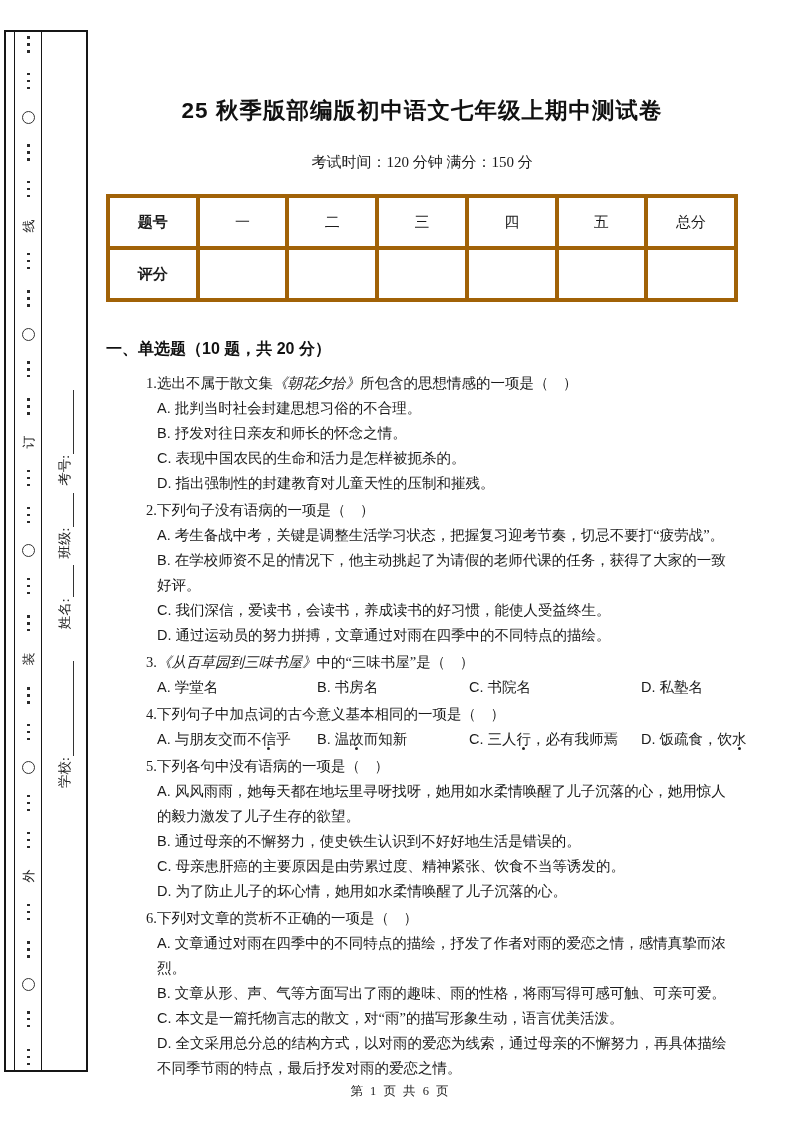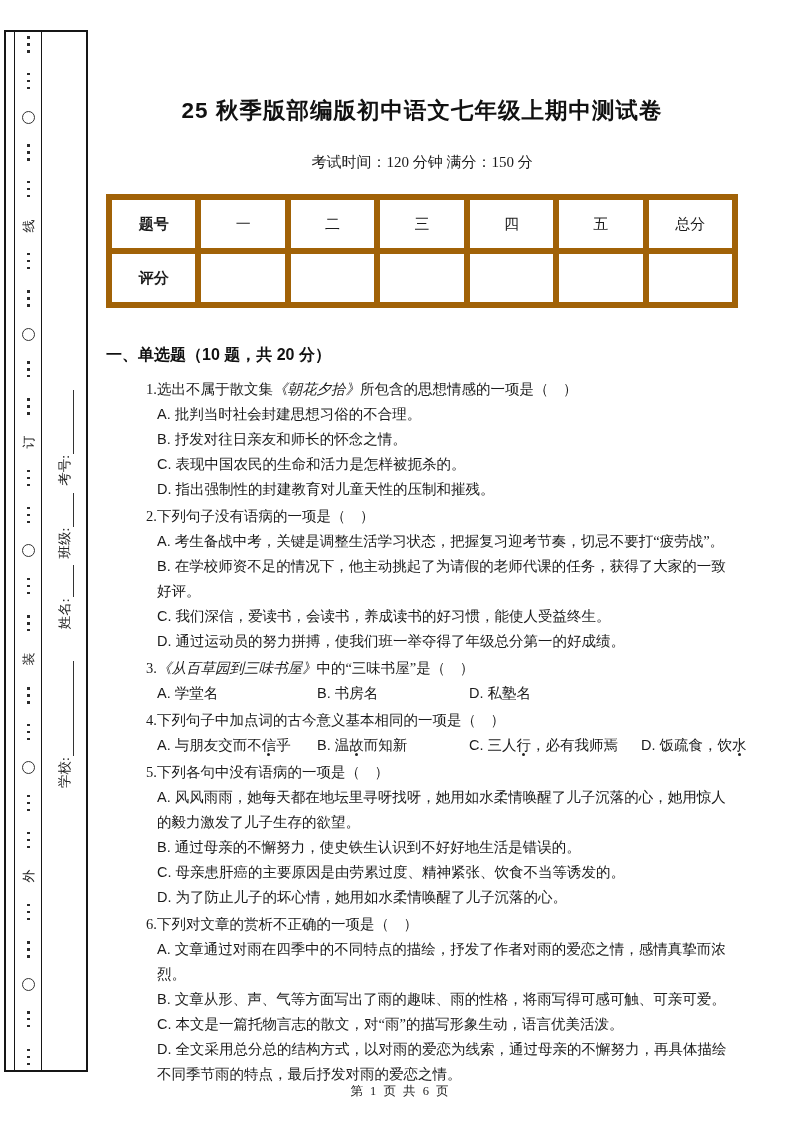--- a/index.html
+++ b/index.html
@@ -28,21 +28,21 @@
   .info-item:nth-child(3) .uline{width:34px;}
   .info-item:nth-child(4) .uline{width:64px;}
 
   
   .content{position:absolute;left:106px;top:0;width:632px;}
   .title{margin:96px 0 0 0;text-align:center;font-family:"Liberation Sans","DejaVu Sans",sans-serif;
          font-weight:bold;font-size:22.5px;line-height:30px;letter-spacing:1px;color:#111;}
   .subtitle{margin-top:26px;text-align:center;font-size:15px;line-height:20px;color:#1b1b1b;}
 
   table.score{margin-top:22px;width:100%;border-collapse:collapse;table-layout:fixed;}
-  table.score td{border:6px solid #a16207;height:46px;text-align:center;vertical-align:middle;
+  table.score td{border:4px solid #a16207;height:46px;text-align:center;vertical-align:middle;
                  font-size:15px;color:#1b1b1b;}
   table.score td.t-label{font-family:"Liberation Sans","DejaVu Sans",sans-serif;font-weight:bold;font-size:15px;}
 
   .section{margin-top:36px;font-family:"Liberation Sans","DejaVu Sans",sans-serif;
            font-weight:bold;font-size:16px;line-height:22px;color:#111;}
 
   .questions{margin-top:11px;font-size:14.5px;line-height:25px;color:#1b1b1b;}
   .q-block{margin-bottom:2px;margin-left:40px;}
   .q-stem{padding-left:0;}
   .q-opt{padding-left:11px;box-sizing:border-box;}
@@ -156,28 +156,29 @@
             <div class="q-opt"><span class="opt-letter">C. </span><span>表现中国农民的生命和活力是怎样被扼杀的。</span></div>
             <div class="q-opt"><span class="opt-letter">D. </span><span>指出强制性的封建教育对儿童天性的压制和摧残。</span></div>
           </div>
         </div>
         <div class="q-block">
           <div class="q-stem"><span>2.下列句子没有语病的一项是（　）</span></div>
           <div>
             <div class="q-opt"><span class="opt-letter">A. </span><span>考生备战中考，关键是调整生活学习状态，把握复习迎考节奏，切忌不要打“疲劳战”。</span></div>
             <div class="q-opt"><span class="opt-letter">B. </span><span>在学校师资不足的情况下，他主动挑起了为请假的老师代课的任务，获得了大家的一致好评。</span></div>
             <div class="q-opt"><span class="opt-letter">C. </span><span>我们深信，爱读书，会读书，养成读书的好习惯，能使人受益终生。</span></div>
-            <div class="q-opt"><span class="opt-letter">D. </span><span>通过运动员的努力拼搏，使我们班一举夺得了年级总分第一的好成绩。</span></div>
+            <div class="q-opt"><span class="opt-letter">D. </span><span>通过运动员的努力拼搏，文章通过对雨在四季中的不同特点的描绘。</span></div>
           </div>
         </div>
         <div class="q-block">
           <div class="q-stem"><span>3.</span><span class="bk">《从百草园到三味书屋》</span><span>中的“三味书屋”是（　）</span></div>
           <div class="q-optrow">
             <div class="q-opt"><span class="opt-letter">A. </span><span>学堂名</span></div>
             <div class="q-opt"><span class="opt-letter">B. </span><span>书房名</span></div>
+            <div class="q-opt"><span class="opt-letter">C. </span><span>书院名</span></div>
             <div class="q-opt"><span class="opt-letter">D. </span><span>私塾名</span></div>
           </div>
         </div>
         <div class="q-block">
           <div class="q-stem"><span>4.下列句子中加点词的古今意义基本相同的一项是（　）</span></div>
           <div class="q-optrow">
             <div class="q-opt"><span class="opt-letter">A. </span><span>与朋友交而不</span><span class="dotted">信</span><span>乎</span></div>
             <div class="q-opt"><span class="opt-letter">B. </span><span>温</span><span class="dotted">故</span><span>而知新</span></div>
             <div class="q-opt"><span class="opt-letter">C. </span><span>三人</span><span class="dotted">行</span><span>，必有我师焉</span></div>
             <div class="q-opt"><span class="opt-letter">D. </span><span>饭疏食，饮</span><span class="dotted">水</span></div>

